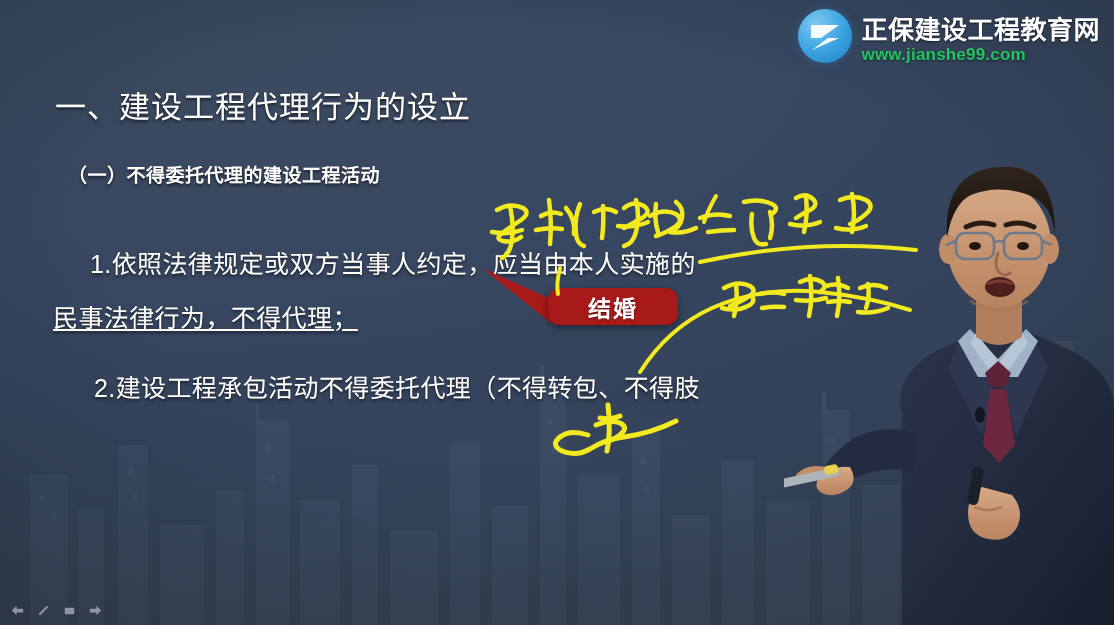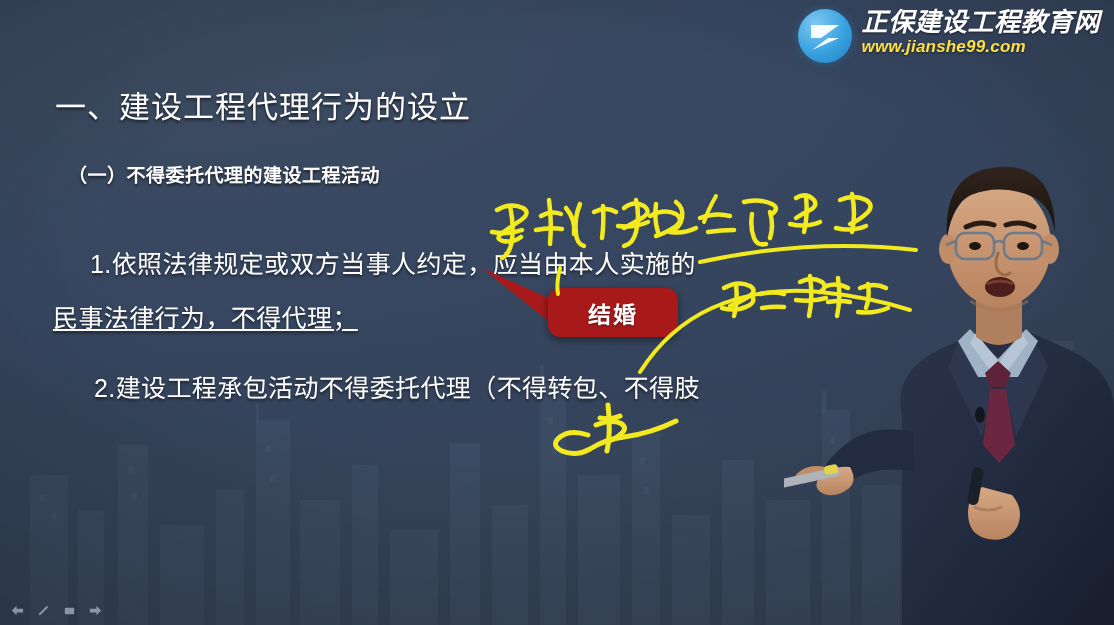--- a/index.html
+++ b/index.html
@@ -29,40 +29,39 @@
   .skyline svg{display:block;width:100%;height:100%;}
   .skyline-glow{
     position:absolute;left:0;right:0;bottom:0;height:230px;
     background:linear-gradient(to top, rgba(120,135,160,.10), rgba(120,135,160,0));
     pointer-events:none;
   }
 
   
   .logo{
     position:absolute;top:6px;right:8px;
-    display:flex;align-items:flex-start;gap:9px;
+    display:flex;align-items:flex-end;gap:9px;
     padding:3px 6px;
-    font-style:italic;
   }
   .logo-mark{
     width:54px;height:54px;border-radius:50%;
     background:radial-gradient(circle at 34% 28%, #7fc8f2 0%, #3ba3e0 52%, #1d7fc4 100%);
     position:relative;flex:0 0 auto;
     box-shadow:0 0 10px rgba(40,140,210,.35);
   }
   .logo-mark svg{position:absolute;inset:0;}
   .logo-text{display:flex;flex-direction:column;line-height:1;}
   .logo-cn{
     font-size:26px;font-weight:bold;color:#ffffff;
     letter-spacing:.5px;white-space:nowrap;
     text-shadow:0 1px 2px rgba(0,0,0,.55);
   }
   .logo-url{
     margin-top:3px;
-    font-size:17px;font-weight:bold;color:#fde047;
+    font-size:17px;font-weight:bold;color:#22c55e;
     letter-spacing:.2px;white-space:nowrap;
     text-shadow:0 1px 2px rgba(0,0,0,.55);
   }
 
   
   .slide-text{
     position:absolute;left:0;top:0;width:900px;height:625px;
     color:#fff;
   }
   .heading{
@@ -84,21 +83,21 @@
     white-space:nowrap;
   }
   .p1a{left:90px;top:244px;}
   .p1b{left:53px;top:298px;text-decoration:underline;}
   .p2a{left:94px;top:368px;}
   .p2b{left:53px;top:422px;}
 
   
   .callout{
     position:absolute;left:548px;top:288px;
-    width:130px;height:49px;
+    width:130px;height:37px;
     background:#a81a1a;
     border-radius:12px;
     display:flex;align-items:center;justify-content:center;
     box-shadow:0 3px 8px rgba(0,0,0,.45);
   }
   .callout-label{
     color:#fff;font-size:23px;font-weight:bold;letter-spacing:2px;
     text-shadow:0 1px 2px rgba(0,0,0,.5);
   }
   .callout-tail{

